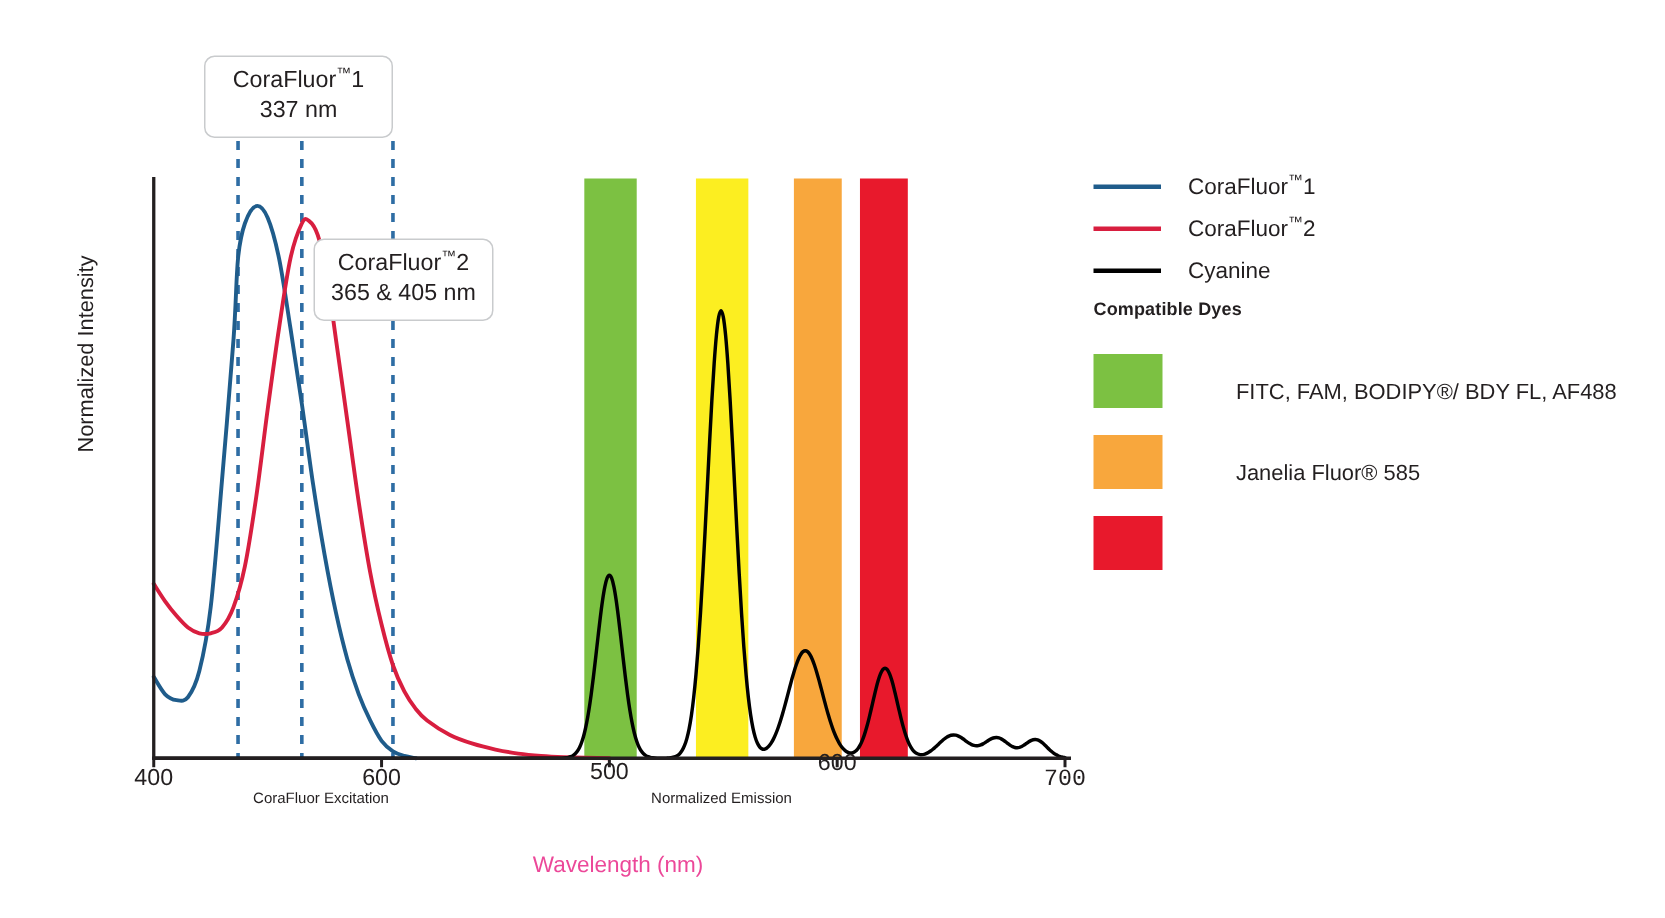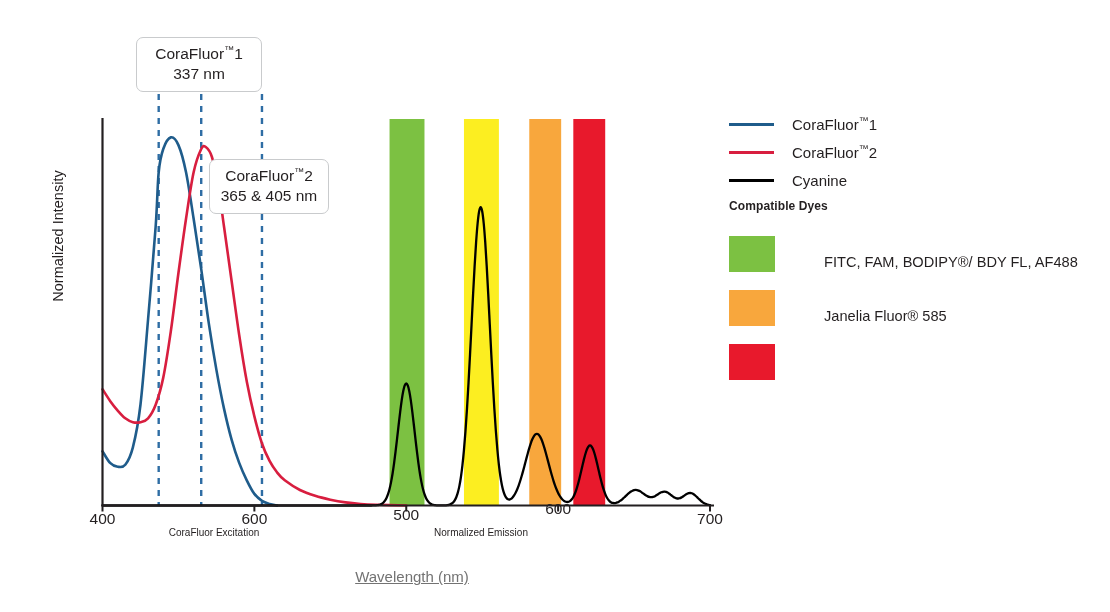--- a/index.html
+++ b/index.html
@@ -27,21 +27,21 @@
     font-size:15.5px;
   }
   .callout .l2{display:block;}
   #callout-1{left:136px;top:37px;width:126px;}
   #callout-2{left:209px;top:159px;width:120px;}
   .tm{font-size:10px;vertical-align:super;letter-spacing:0px;}
 
   
   .tick-label{position:absolute;font-size:15.5px;color:#231f20;text-align:center;width:60px;}
   .axis-sub{position:absolute;font-size:10px;color:#231f20;text-align:center;}
-  .axis-title{position:absolute;font-size:15px;color:#737373;text-align:center;width:300px;text-decoration:underline;}
+  .axis-title{position:absolute;font-size:15px;color:#ec4899;text-align:center;width:300px;}
   .ylabel{
     position:absolute;left:-22px;top:228px;width:160px;text-align:center;
     font-size:14.5px;color:#231f20;
     transform:rotate(-90deg);transform-origin:50% 50%;
   }
 
   
   .legend{position:absolute;left:729px;top:110px;width:370px;}
   .leg-row{display:flex;align-items:center;height:28px;}
   .leg-swatch-line{width:45px;height:0;border-top:3px solid #000;margin-right:18px;flex:0 0 45px;}
@@ -99,21 +99,21 @@
   <div class="callout" id="callout-2">
     <span><span>CoraFluor</span><span class="tm">™</span><span>2</span></span>
     <span class="l2">365 &amp; 405 nm</span>
   </div>
 
   <div id="ticklabels">
       <div class="tick-label" style="left: 72.5px; top: 510px;">400</div>
       <div class="tick-label" style="left: 224.375px; top: 510px;">600</div>
       <div class="tick-label" style="left: 376.25px; top: 506px;">500</div>
       <div class="tick-label" style="left: 528.125px; top: 500px;">600</div>
-      <div class="tick-label" style="left: 680px; top: 510px;">700</div>
+      <div class="tick-label" style="left: 680px; top: 510px; font-family: Liberation Mono, monospace;">700</div>
     </div>
 
   <div class="axis-sub" style="left:138px;top:527px;width:152px;">CoraFluor Excitation</div>
   <div class="axis-sub" style="left:405px;top:527px;width:152px;">Normalized Emission</div>
   <div class="axis-title" style="left:262px;top:568px;">Wavelength (nm)</div>
 
   <div class="legend">
     <div class="leg-row">
       <span class="leg-swatch-line" id="lsw0" style="border-top-color: rgb(31, 92, 139);"></span>
       <span class="leg-text"><span>CoraFluor</span><span class="tm">™</span><span>1</span></span>

